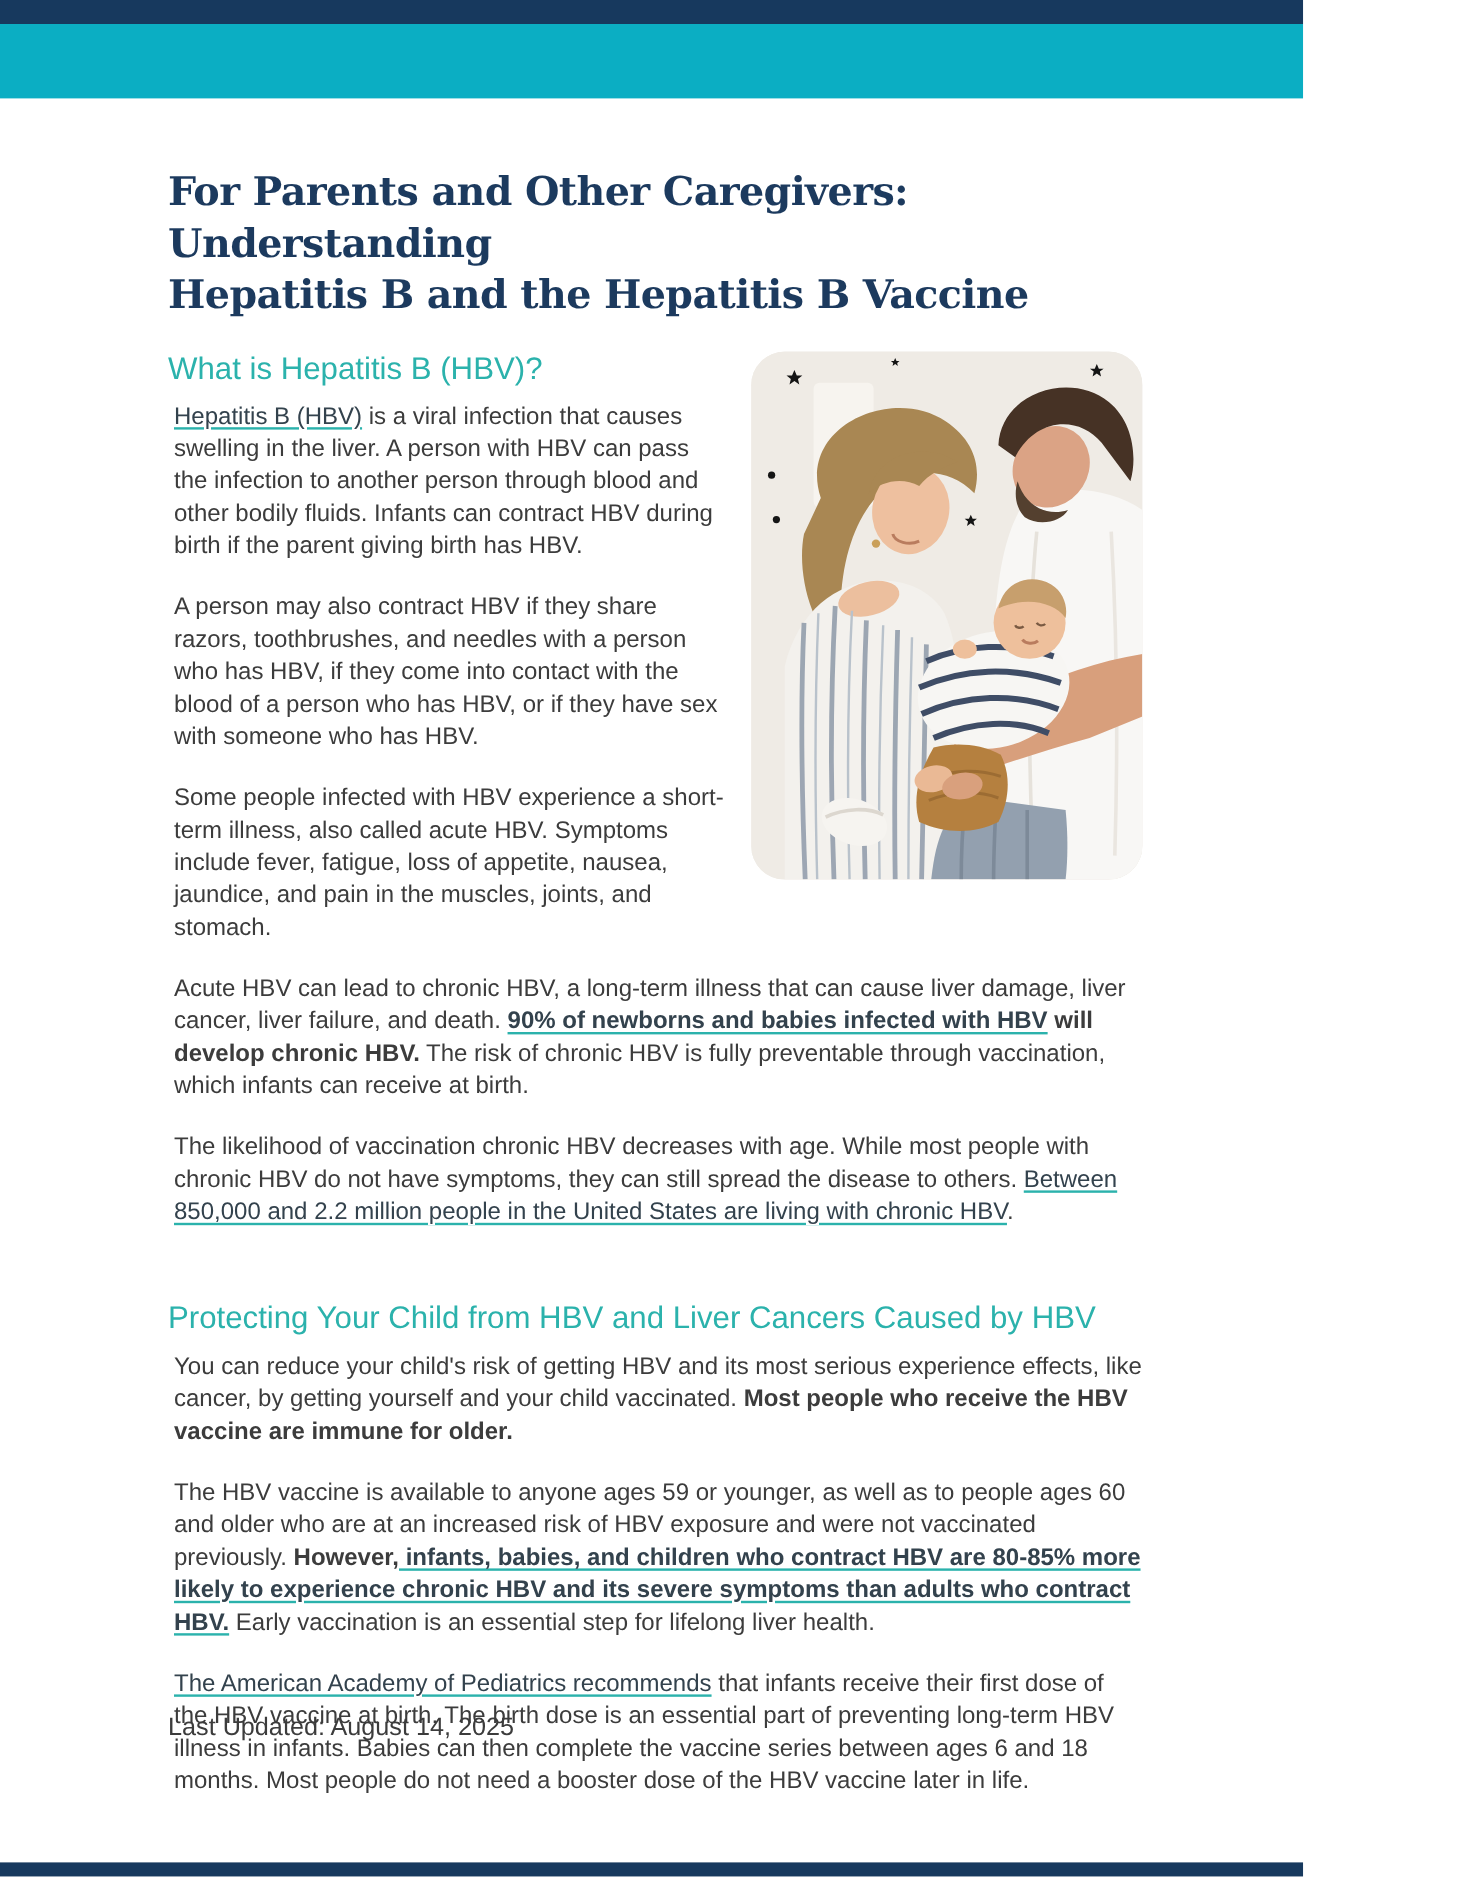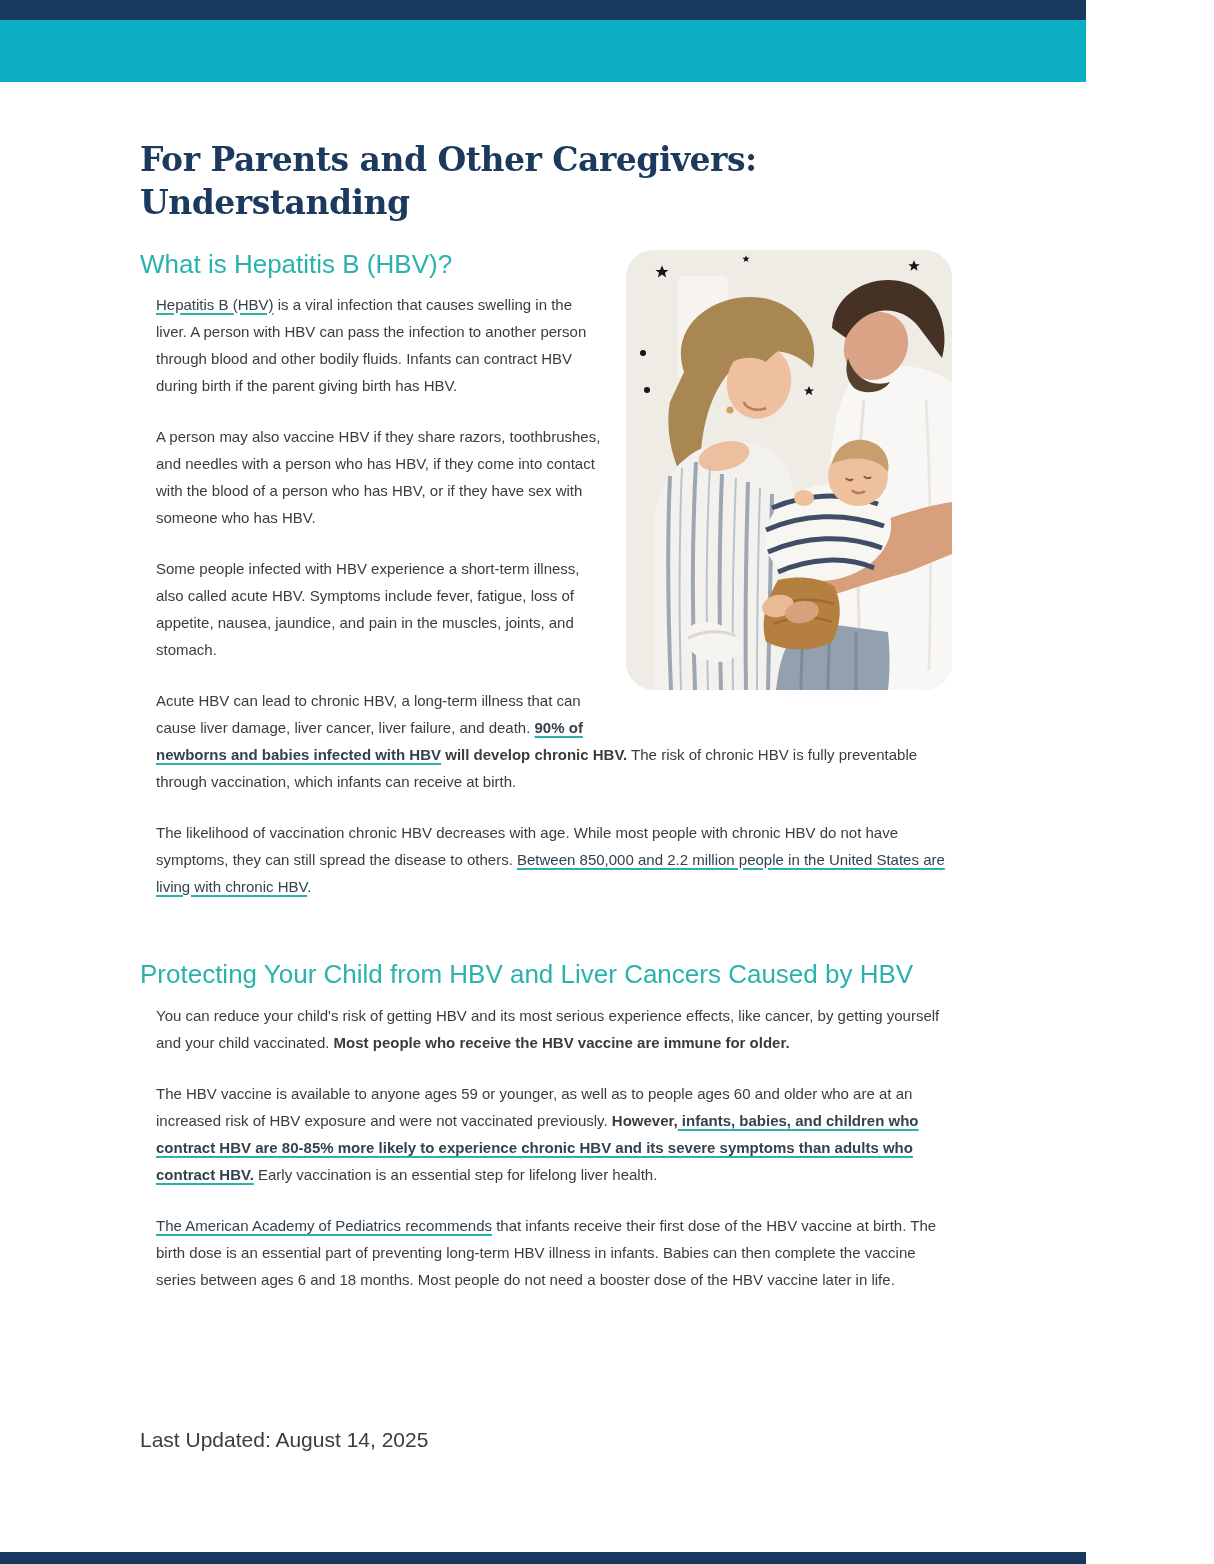--- a/index.html
+++ b/index.html
@@ -36,24 +36,24 @@
   h2{
     font-family:"Liberation Sans",sans-serif;
     font-weight:500;
     font-size:26px;
     line-height:1.25;
     color:var(--heading-teal);
     margin:24px 0 10px 0;
   }
   h2.sec2{margin-top:34px;margin-bottom:12px;}
   .body-p{
-    font-size:15px;
+    font-size:20px;
     line-height:27px;
     color:var(--body-text);
-    margin:0 0 24px 16px;
+    margin:0 0 24px 5px;
   }
   .body-p .b{font-weight:bold;}
   .body-p a.link{
     color:var(--link-text);
     text-decoration:underline;
     text-decoration-color:var(--link-underline);
     text-decoration-thickness:2px;
     text-underline-offset:3px;
     cursor:pointer;
   }
@@ -75,21 +75,21 @@
   .clearfix::after{content:"";display:block;clear:both;}
 </style>
 </head>
 <body>
 
 <div class="page">
   <div class="bar-navy"></div>
   <div class="bar-teal"></div>
 
   <div class="content">
-    <h1><span>For Parents and Other Caregivers: Understanding</span><br></h1>
+    <h1><span>For Parents and Other Caregivers: Understanding</span><br><span>Hepatitis B and the Hepatitis B Vaccine</span></h1>
 
     <section class="clearfix">
       <figure class="photo" title="Two parents smiling and holding a newborn baby in front of a star-patterned wall">
         <svg viewBox="0 0 326 440" preserveAspectRatio="xMidYMid slice">
           <defs>
             <path id="star" d="M0,-6 L1.8,-1.9 6,-1.9 2.7,0.7 3.7,5 0,2.3 -3.7,5 -2.7,0.7 -6,-1.9 -1.8,-1.9 Z"></path>
           </defs>
 
           <rect width="326" height="440" fill="#efebe5"></rect>
           <rect x="52" y="26" width="50" height="104" rx="5" fill="#f7f4ef"></rect>
@@ -178,21 +178,21 @@
 
             <ellipse cx="152" cy="356" rx="16" ry="11" transform="rotate(-12 152 356)" fill="#eab995"></ellipse>
             <ellipse cx="176" cy="362" rx="17" ry="11" transform="rotate(-10 176 362)" fill="#d9a07d"></ellipse>
           </g>
         </svg>
       </figure>
 
       <h2>What is Hepatitis B (HBV)?</h2>
       <div>
           <p class="body-p"><a class="link" href="#">Hepatitis B (HBV)</a><span> is a viral infection that causes swelling in the liver. A person with HBV can pass the infection to another person through blood and other bodily fluids. Infants can contract HBV during birth if the parent giving birth has HBV.</span></p>
-          <p class="body-p"><span>A person may also vaccine HBV if they share razors, toothbrushes, and needles with a person who has HBV, if they come into contact with the blood of a person who has HBV, or if they have sex with someone who has HBV.</span></p>
+          <p class="body-p"><span>A person may also contract HBV if they share razors, toothbrushes, and needles with a person who has HBV, if they come into contact with the blood of a person who has HBV, or if they have sex with someone who has HBV.</span></p>
           <p class="body-p"><span>Some people infected with HBV experience a short-term illness, also called acute HBV. Symptoms include fever, fatigue, loss of appetite, nausea, jaundice, and pain in the muscles, joints, and stomach.</span></p>
           <p class="body-p"><span>Acute HBV can lead to chronic HBV, a long-term illness that can cause liver damage, liver cancer, liver failure, and death. </span><a class="link b" href="#">90% of newborns and babies infected with HBV</a><span class="b"> will develop chronic HBV.</span><span> The risk of chronic HBV is fully preventable through vaccination, which infants can receive at birth.</span></p>
           <p class="body-p"><span>The likelihood of vaccination chronic HBV decreases with age. While most people with chronic HBV do not have symptoms, they can still spread the disease to others. </span><a class="link" href="#">Between 850,000 and 2.2 million people in the United States are living with chronic HBV</a><span>.</span></p>
         </div>
     </section>
 
     <section class="clearfix">
       <h2 class="sec2">Protecting Your Child from HBV and Liver Cancers Caused by HBV</h2>
       <div>
           <p class="body-p"><span>You can reduce your child's risk of getting HBV and its most serious experience effects, like cancer, by getting yourself and your child vaccinated. </span><span class="b">Most people who receive the HBV vaccine are immune for older.</span></p>

